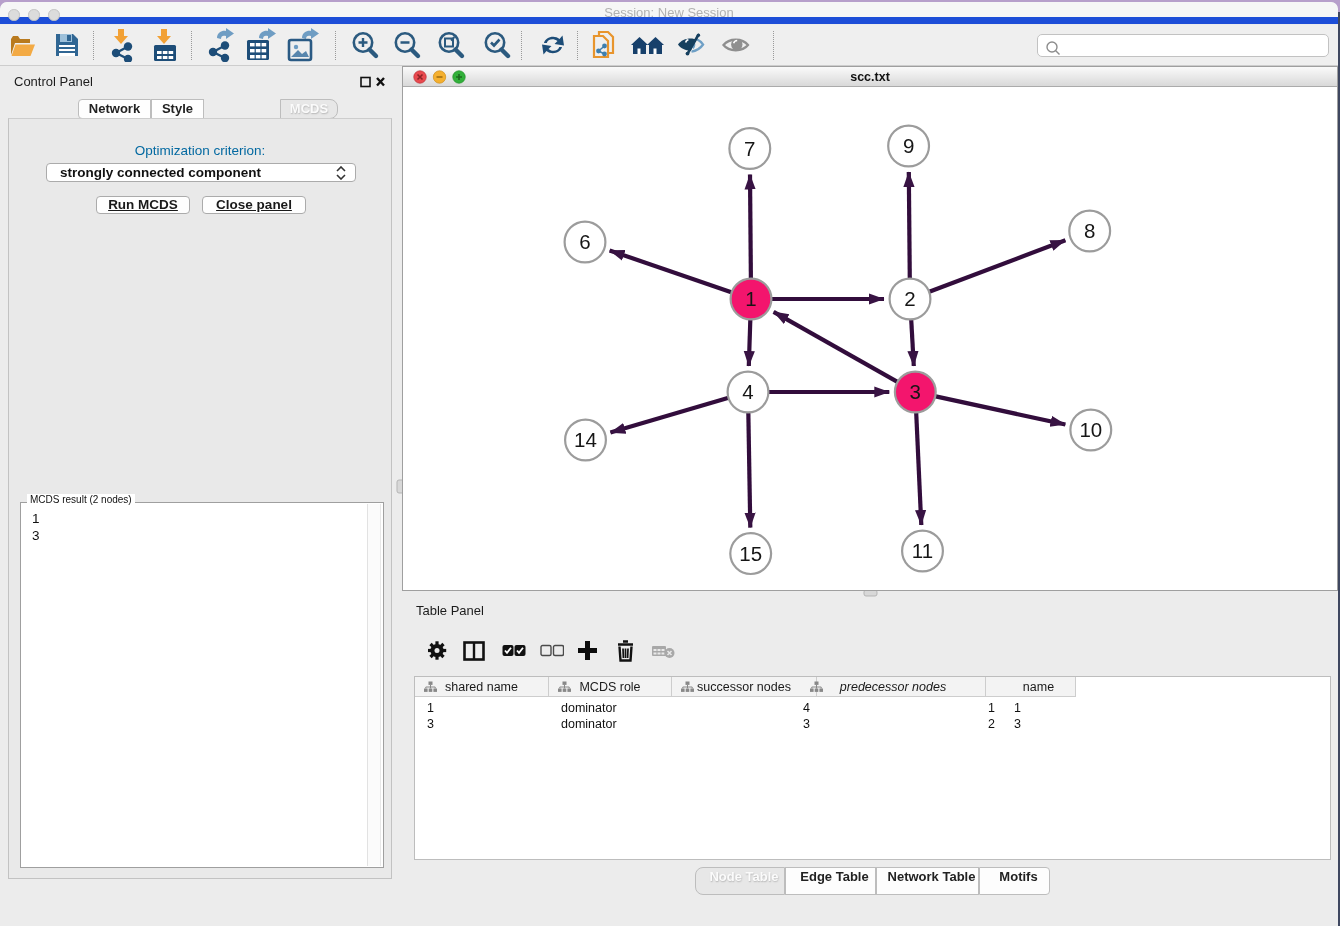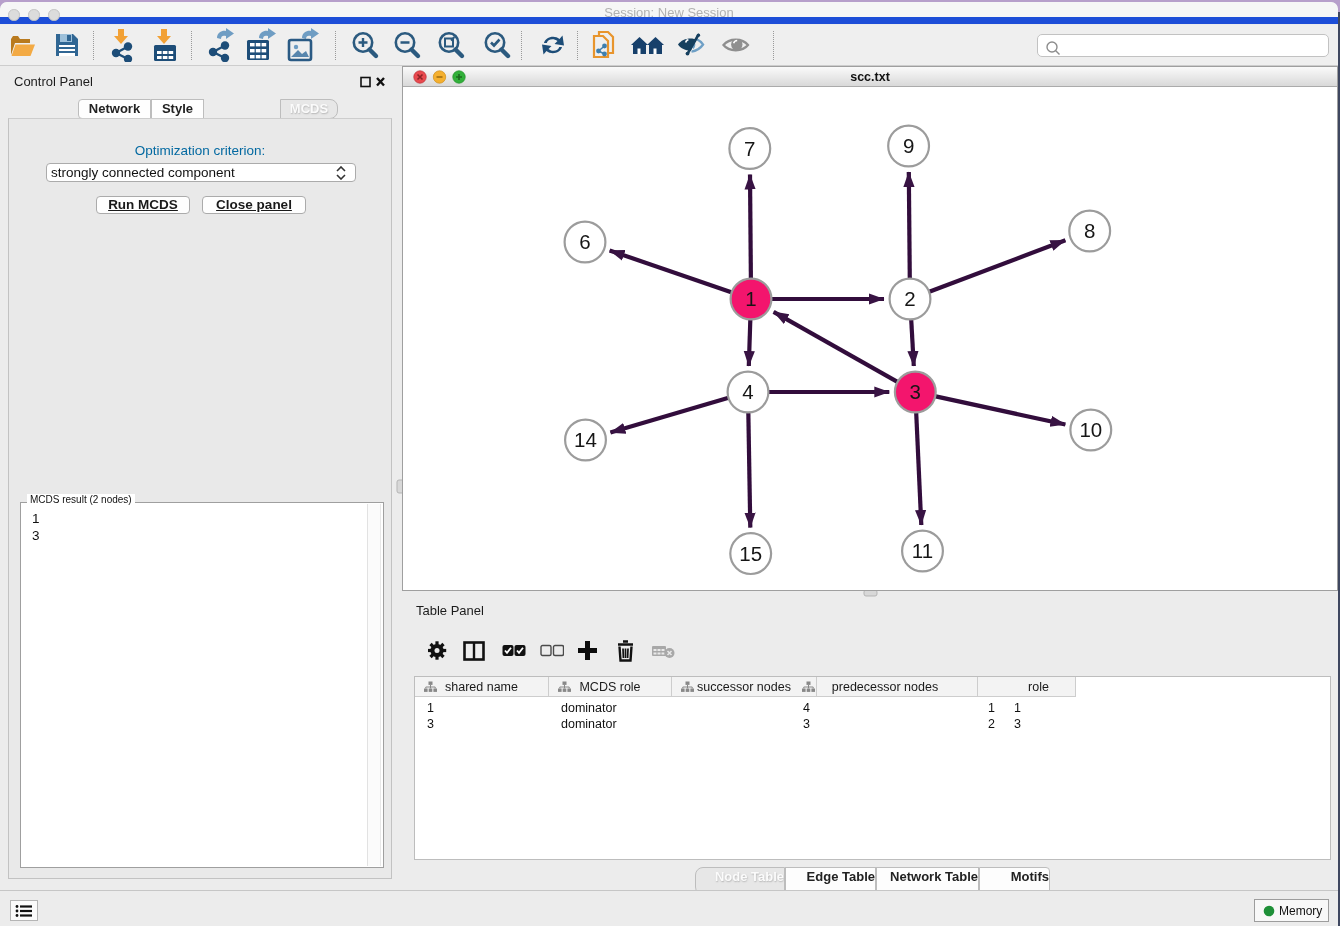--- a/index.html
+++ b/index.html
@@ -13,42 +13,42 @@
 #toolbar { position:absolute; left:0; top:23px; width:1338px; height:41px; background:#efefef; border-bottom:1px solid #cdcdcd; }
 .sep { position:absolute; top:6px; height:29px; width:0; border-left:1px dotted #9a9a9a; }
 .ticon { position:absolute; top:4px; }
 #searchbox { position:absolute; left:1037px; top:9px; width:292px; height:23px; background:#fff; border:1px solid #c2c2c2; border-radius:5px; }
 #main { position:absolute; left:0; top:64px; width:1338px; height:824px; background:#ececec; }
 
 #cp-title { position:absolute; left:14px; top:8px; font-size:13px; color:#1c1c1c; }
 .tab { position:absolute; top:33px; height:20px; background:#fefefe; border:1px solid #bdbdbd; font-size:13px; font-weight:bold; color:#222; text-align:center; line-height:18px; }
 #cp-content { position:absolute; left:8px; top:52px; width:384px; height:761px; background:#e9e9e9; border:1px solid #c2c2c2; border-top:1px solid #cdcdcd; }
 #optlabel { position:absolute; left:0; top:24px; width:100%; text-align:center; font-size:13.5px; color:#0369a1; }
-#dropdown { position:absolute; left:37px; top:44px; width:310px; height:19px; background:#fff; border:1px solid #ababab; border-radius:4px; font-size:13.5px; color:#111; line-height:17px; padding-left:4px; }
+#dropdown { position:absolute; left:37px; top:44px; width:310px; height:19px; background:#fff; border:1px solid #ababab; border-radius:4px; font-size:13.5px; color:#111; line-height:17px; padding-left:13px;font-weight:bold; }
 .btn { position:absolute; top:77px; height:18px; background:#fefefe; border:1px solid #ababab; border-radius:4px; font-size:13.5px; font-weight:bold; color:#1a1a1a; text-align:center; line-height:16px;text-decoration:underline; }
 #mcdsbox { position:absolute; left:11px; top:383px; width:364px; height:366px; border:1px solid #9f9f9f; }
 #mcdsbox .inner { position:absolute; left:0px; top:0px; width:362px; height:364px; background:#fff; }
 #mcdslabel { position:absolute; left:6px; top:-9px; background:#ffffff; font-size:10px; color:#111; padding:0 3px; }
 #mcdsvals { position:absolute; left:11px; top:8px; font-size:13.5px; color:#111; line-height:16.5px; }
 #mcdstrack { position:absolute; right:2px; top:1px; width:14px; height:362px; background:#fbfbfb; border-left:1px solid #e2e2e2; border-right:1px solid #e8e8e8; }
 
 #frame { position:absolute; left:402px; top:0px; width:936px; height:525px; border:1px solid #9f9f9f; background:#fff; }
 #ftitle { position:absolute; left:0; top:0; width:934px; height:20px; background:linear-gradient(#fafafa,#d9d9d9); border-bottom:1px solid #ababab; }
 #ftext { position:absolute; top:3px; left:0; width:100%; text-align:center; font-size:12.5px; font-weight:bold; color:#111; }
 #canvas { position:absolute; left:0; top:21px; width:934px; height:502px; background:#fff; }
 
 #tp { position:absolute; left:402px; top:533px; width:936px; height:290px; }
 #tp-title { position:absolute; left:14px; top:4px; font-size:13px; color:#1c1c1c; }
 #tbar { position:absolute; left:0; top:25px; width:936px; height:46px; }
 #tbl { position:absolute; left:12px; top:77px; width:917px; height:184px; background:#fff; border:1px solid #bdbdbd; }
 #thead { position:absolute; left:0; top:0; width:661px; height:20px; background:#f3f3f3; border-bottom:1px solid #cdcdcd; font-size:12.5px; color:#1a1a1a; }
 .hcell { position:absolute; top:0; height:20px; border-right:1px solid #cdcdcd; text-align:center; line-height:20px; }
 .hico { position:absolute; left:9px; top:4px; }
 .trow { position:absolute; font-size:12.5px; color:#111; height:16px; line-height:16px; }
-.btab { position:absolute; top:0; height:28px; background:#fdfdfd; border:1px solid #bdbdbd; font-size:13px; font-weight:bold; color:#222; text-align:right; line-height:17px;padding-left:8px; }
+.btab { position:absolute; top:0; height:28px; background:#fdfdfd; border:1px solid #bdbdbd; font-size:13px; font-weight:bold; color:#222; text-align:center; line-height:17px;padding-left:8px; }
 
 #status { position:absolute; left:0; top:888px; width:1338px; height:36px; background:#ececec; border-top:1px solid #c6c6c6; }
 #listbtn { position:absolute; left:10px; top:9px; width:28px; height:21px; background:#fbfbfb; border:1px solid #b5b5b5; }
 #membtn { position:absolute; left:1254px; top:8px; width:75px; height:23px; background:#f8f8f8; border:1px solid #9d9d9d; font-size:12px; color:#111; }
 .etched { color:#fbfbfb !important; text-shadow:0.5px 1px 1.5px #b5b5b5; }
 </style>
 </head>
 <body>
 <div id="purpletop"></div>
 <div id="win">
@@ -381,57 +381,39 @@
                 <rect x="9.4" y="7.5" width="3.6" height="3.4" fill="#888"></rect>
                 <path d="M6.5 4 L6.5 6 M1.8 7.4 L1.8 6 L11.2 6 L11.2 7.4 M6.5 6 L6.5 7.4" stroke="#888" stroke-width="1" fill="none"></path>
               </svg>MCDS role</div>
         <div class="hcell" style="left:257px;width:145px;"><svg class="hico" width="13" height="12" viewBox="0 0 13 12">
                 <rect x="4.5" y="0.5" width="4" height="3.4" fill="#888"></rect>
                 <rect x="0" y="7.5" width="3.6" height="3.4" fill="#888"></rect>
                 <rect x="4.7" y="7.5" width="3.6" height="3.4" fill="#888"></rect>
                 <rect x="9.4" y="7.5" width="3.6" height="3.4" fill="#888"></rect>
                 <path d="M6.5 4 L6.5 6 M1.8 7.4 L1.8 6 L11.2 6 L11.2 7.4 M6.5 6 L6.5 7.4" stroke="#888" stroke-width="1" fill="none"></path>
               </svg>successor nodes</div>
-        <div class="hcell" style="left:378px;width:185px;"><svg class="hico" width="13" height="12" viewBox="0 0 13 12">
+        <div class="hcell" style="left:386px;width:185px;font-style:italic;"><svg class="hico" width="13" height="12" viewBox="0 0 13 12">
                 <rect x="4.5" y="0.5" width="4" height="3.4" fill="#888"></rect>
                 <rect x="0" y="7.5" width="3.6" height="3.4" fill="#888"></rect>
                 <rect x="4.7" y="7.5" width="3.6" height="3.4" fill="#888"></rect>
                 <rect x="9.4" y="7.5" width="3.6" height="3.4" fill="#888"></rect>
                 <path d="M6.5 4 L6.5 6 M1.8 7.4 L1.8 6 L11.2 6 L11.2 7.4 M6.5 6 L6.5 7.4" stroke="#888" stroke-width="1" fill="none"></path>
               </svg>predecessor nodes</div>
-        <div class="hcell" style="left:587px;width:74px;">role</div>
+        <div class="hcell" style="left:587px;width:74px;">name</div>
           </div>
         <div class="trow" style="left:12px;top:23px;">1</div>
         <div class="trow" style="left:146px;top:23px;">dominator</div>
         <div class="trow" style="left:257px;top:23px;width:138px;text-align:right;">4</div>
         <div class="trow" style="left:402px;top:23px;width:178px;text-align:right;">1</div>
         <div class="trow" style="left:599px;top:23px;">1</div>
         <div class="trow" style="left:12px;top:39px;">3</div>
         <div class="trow" style="left:146px;top:39px;">dominator</div>
         <div class="trow" style="left:257px;top:39px;width:138px;text-align:right;">3</div>
         <div class="trow" style="left:402px;top:39px;width:178px;text-align:right;">2</div>
         <div class="trow" style="left:599px;top:39px;">3</div>
       </div>
       <div class="btab etched" style="left:293px;width:90px;top:268px;background:#e7e7e7;border-radius:8px 0 0 8px;">Node Table</div>
       <div class="btab" style="left:383px;width:91px;top:268px;">Edge Table</div>
       <div class="btab" style="left:474px;width:103px;top:268px;">Network Table</div>
       <div class="btab" style="left:577px;width:71px;top:268px;border-radius:0 4px 4px 0;">Motifs</div>
     </div>
   </div>
-  <div id="status">
-    <div id="listbtn">
-        <svg width="18" height="14" style="position:absolute;left:4px;top:3px;">
-          <circle cx="2" cy="2.5" r="1.4" fill="#111"></circle>
-          <circle cx="2" cy="7" r="1.4" fill="#111"></circle>
-          <circle cx="2" cy="11.5" r="1.4" fill="#111"></circle>
-          <rect x="5" y="1.4" width="12" height="2.2" fill="#111"></rect>
-          <rect x="5" y="5.9" width="12" height="2.2" fill="#111"></rect>
-          <rect x="5" y="10.4" width="12" height="2.2" fill="#111"></rect>
-        </svg>
-      </div>
-    <div id="membtn">
-        <svg width="12" height="12" style="position:absolute;left:8px;top:5px;">
-          <circle cx="6" cy="6" r="5.3" fill="#1f9038"></circle>
-        </svg>
-        <span style="position:absolute;left:24px;top:4px;">Memory</span>
-      </div>
-  </div>
 </div>
 
 </body></html>

